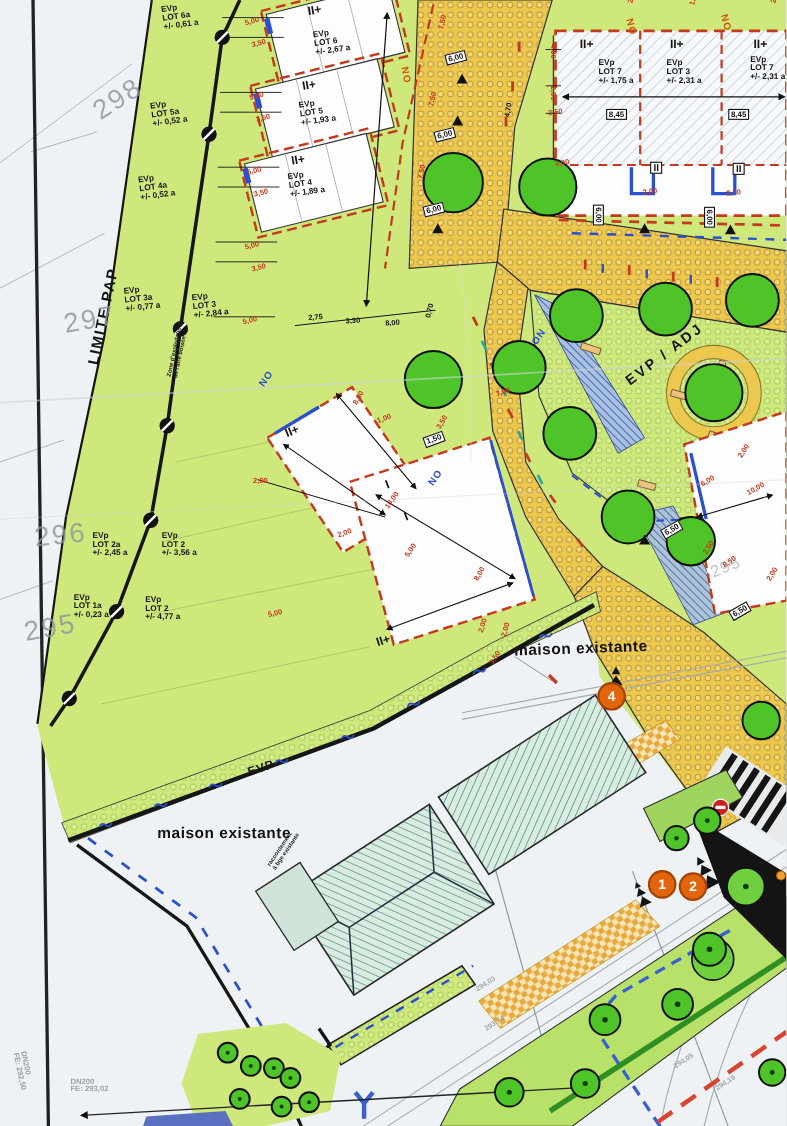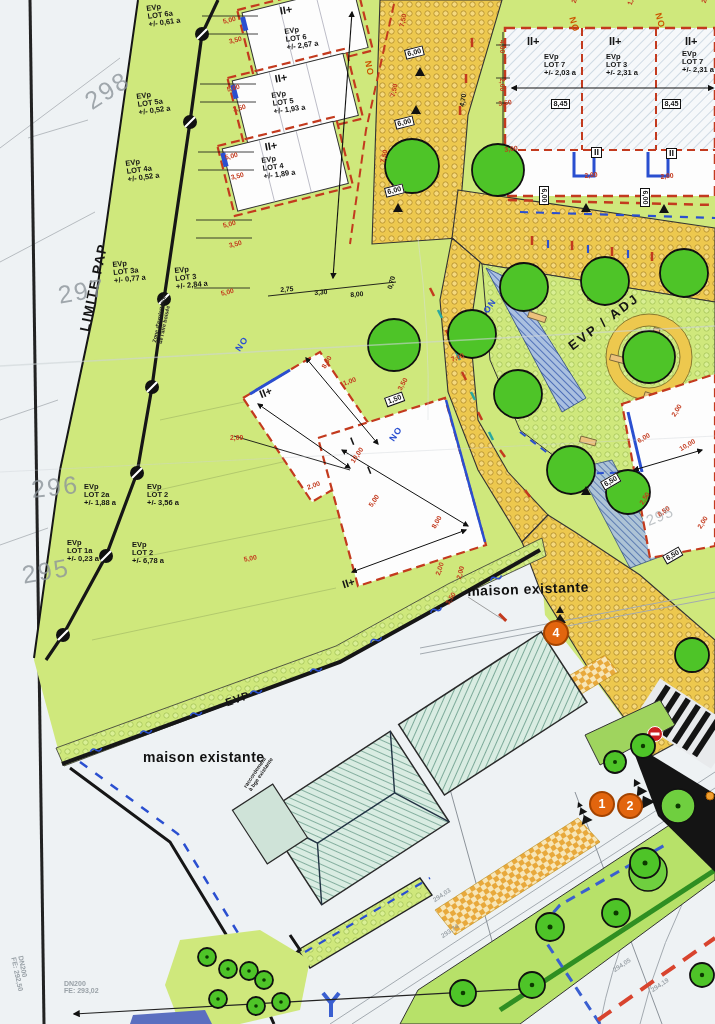--- a/index.html
+++ b/index.html
@@ -488,41 +488,41 @@
       <span>+/- 0,77 a</span>
     </div>
     <div class="lbl lot-lbl" style="left: 174px; top: 267px; transform: rotate(-6deg);">
       <span>EVp</span>
       <span>LOT 3</span>
       <span>+/- 2,84 a</span>
     </div>
     <div class="lbl lot-lbl" style="left: 84px; top: 483px; transform: rotate(0deg);">
       <span>EVp</span>
       <span>LOT 2a</span>
-      <span>+/- 1,88 a</span>
+      <span>+/- 2,45 a</span>
     </div>
     <div class="lbl lot-lbl" style="left: 147px; top: 483px; transform: rotate(0deg);">
       <span>EVp</span>
       <span>LOT 2</span>
       <span>+/- 3,56 a</span>
     </div>
     <div class="lbl lot-lbl" style="left: 67px; top: 539px; transform: rotate(0deg);">
       <span>EVp</span>
       <span>LOT 1a</span>
       <span>+/- 0,23 a</span>
     </div>
     <div class="lbl lot-lbl" style="left: 132px; top: 541px; transform: rotate(0deg);">
       <span>EVp</span>
       <span>LOT 2</span>
-      <span>+/- 6,78 a</span>
+      <span>+/- 4,77 a</span>
     </div>
     <div class="lbl lot-lbl" style="left: 544px; top: 53px; transform: rotate(0deg);">
       <span>EVp</span>
       <span>LOT 7</span>
-      <span>+/- 2,03 a</span>
+      <span>+/- 1,75 a</span>
     </div>
     <div class="lbl lot-lbl" style="left: 606px; top: 53px; transform: rotate(0deg);">
       <span>EVp</span>
       <span>LOT 3</span>
       <span>+/- 2,31 a</span>
     </div>
     <div class="lbl lot-lbl" style="left: 682px; top: 50px; transform: rotate(0deg);">
       <span>EVp</span>
       <span>LOT 7</span>
       <span>+/- 2,31 a</span>

